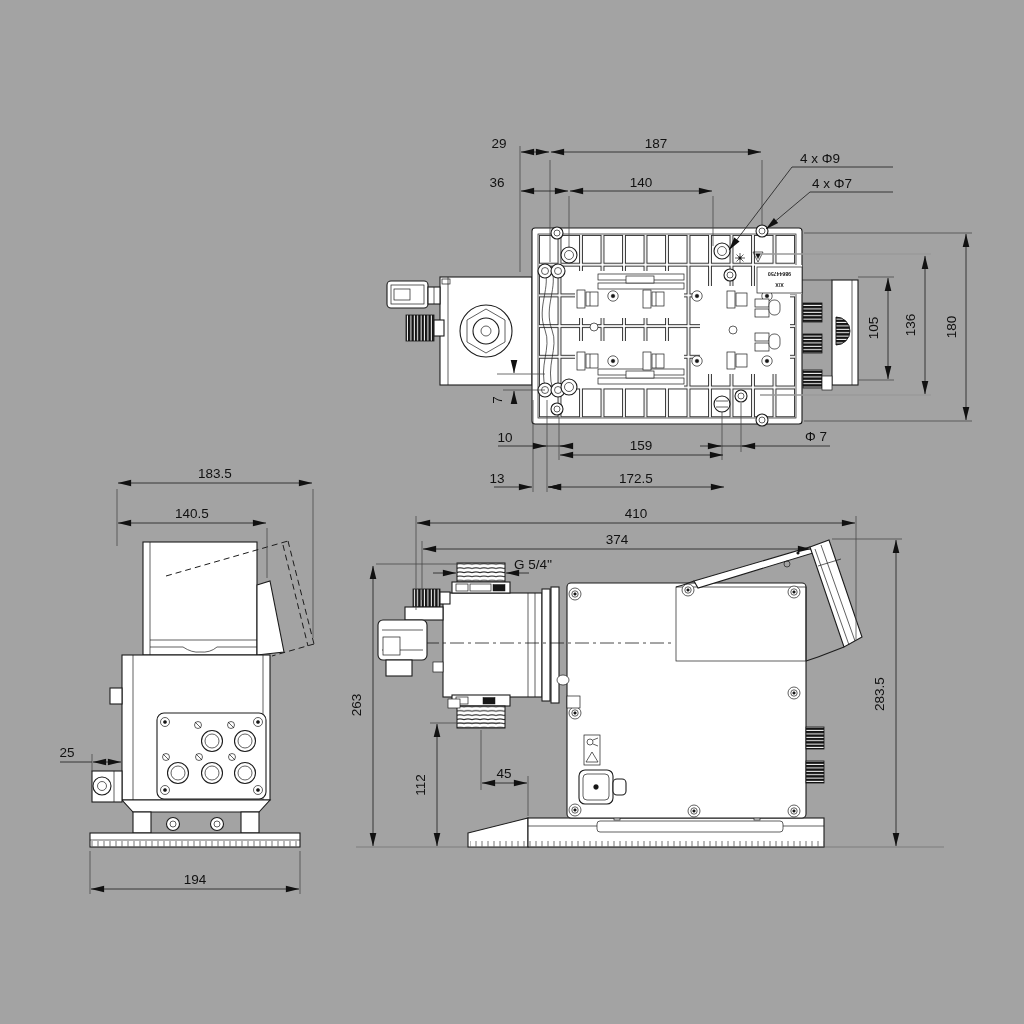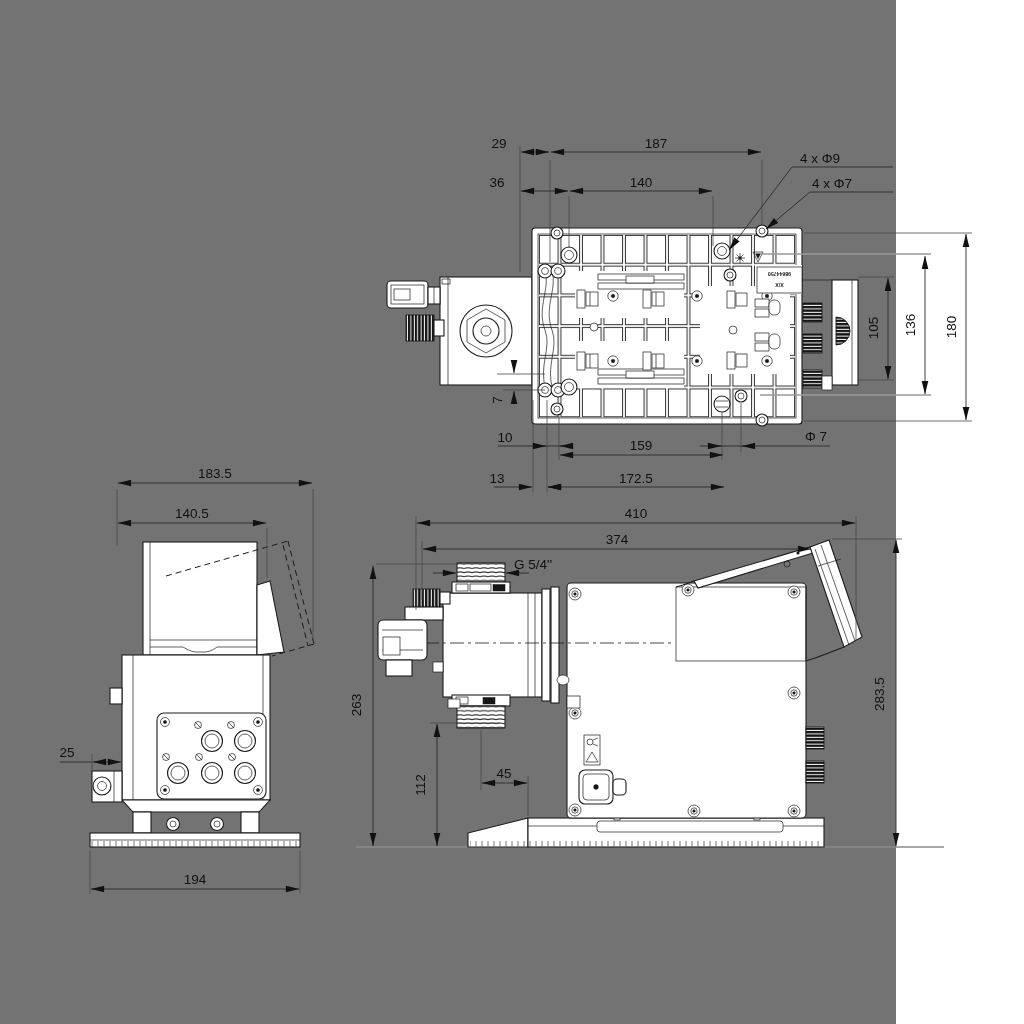--- a/index.html
+++ b/index.html
@@ -1,16 +1,16 @@
 <!DOCTYPE html>
 <html><head>
 <meta charset="utf-8">
 <style>
   html,body{margin:0;padding:0;background:#fff;}
-  #stage{width:896px;height:1024px;position:relative;background:#737373;}
+  #stage{width:1024px;height:1024px;position:relative;background:#a3a3a3;}
   svg{display:block;}
   svg text{font-family:"Liberation Sans","DejaVu Sans",sans-serif;font-size:13.5px;fill:#111;}
   .sm{font-size:5.2px;font-weight:bold;}
   .ln{stroke:#1c1c1c;stroke-width:1.1;fill:none;}
   .lt{stroke:#1c1c1c;stroke-width:0.7;fill:none;}
   .wf{fill:#ffffff;stroke:#1c1c1c;stroke-width:1.1;}
   .wt{fill:#ffffff;stroke:#1c1c1c;stroke-width:0.7;}
   .dim{stroke:#2a2a2a;stroke-width:0.9;fill:none;}
   .ext{stroke:#4a4a4a;stroke-width:0.8;fill:none;}
   .gext{stroke:#9a9a9a;stroke-width:1.5;fill:none;}

